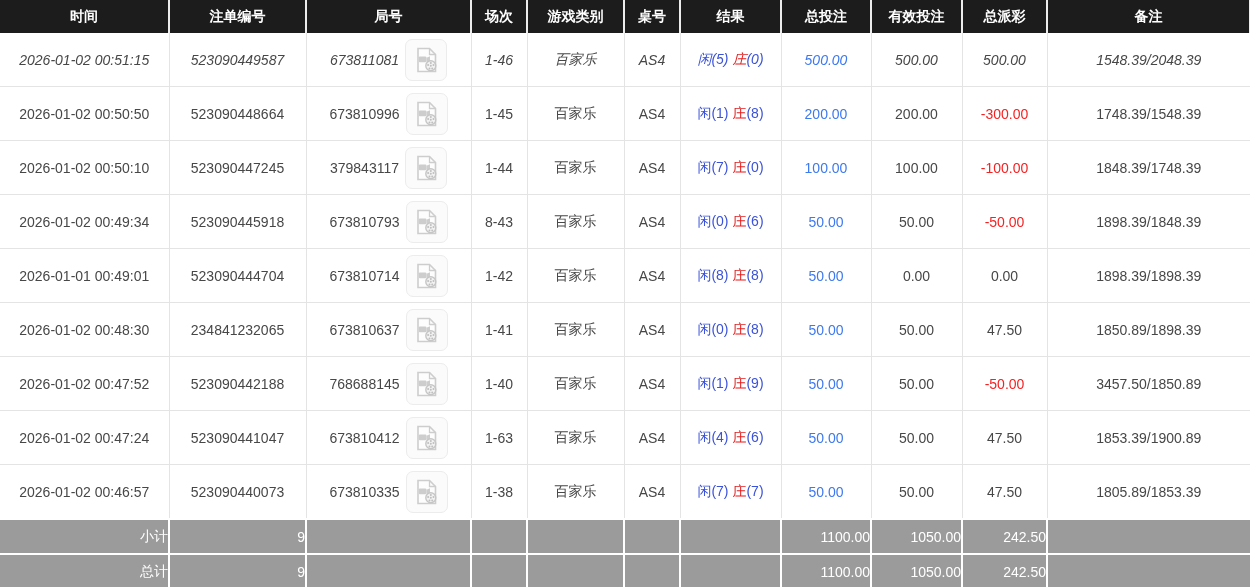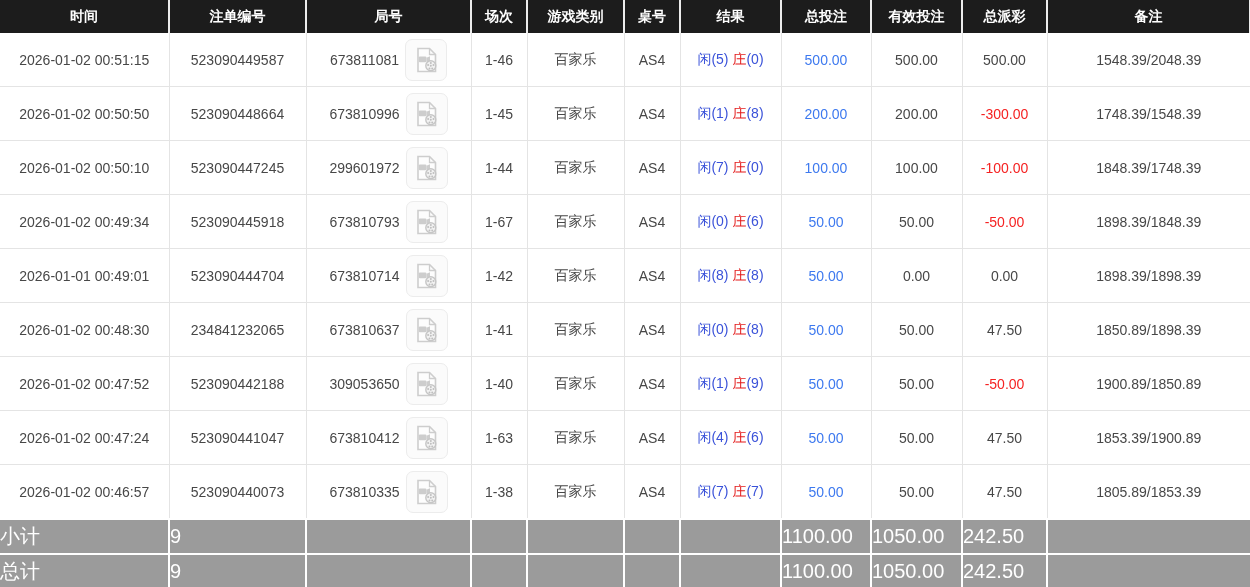--- a/index.html
+++ b/index.html
@@ -28,38 +28,38 @@
   tbody td{
     height:53px;padding:0;
     background:#ffffff;
     border:1px solid var(--row-border);
     font-size:14px;color:var(--body-text);
     text-align:center;vertical-align:middle;
     white-space:nowrap;overflow:hidden;
   }
   tbody td:first-child{border-left:none;}
   tbody td:last-child{border-right:none;}
-  tbody tr:first-child td{border-top:none;}
+  tbody tr:first-child td{border-top:none;font-style:italic;}
   .video-btn{
     display:inline-flex;align-items:center;justify-content:center;
     width:40px;height:40px;margin-left:6px;
     background:#fbfbfb;border:1px solid #ececec;border-radius:7px;
     vertical-align:middle;cursor:pointer;
   }
   .round-num{vertical-align:middle;}
   .res-blue{color:var(--result-blue);}
   .res-red{color:var(--result-red);}
   .amount-blue{color:var(--amount-blue);cursor:pointer;}
   td.negative{color:var(--negative-red);}
   tfoot td{
     height:33px;padding:0;
     background:var(--footer-bg);
     color:var(--footer-text);
     border:2px solid #ffffff;
-    font-size:20px;text-align:left;vertical-align:middle;
+    font-size:14px;text-align:right;vertical-align:middle;
   }
   tfoot td:first-child{border-left:none;}
   tfoot td:last-child{border-right:none;}
   tfoot tr:last-child td{border-bottom:none;}
 </style>
 </head>
 <body>
 
 <div class="screen">
   <table>
@@ -142,21 +142,21 @@
           <td>AS4</td>
           <td><span class="res-blue">闲(1)</span> <span class="res-red">庄</span><span class="res-blue">(8)</span></td>
           <td><span class="amount-blue">200.00</span></td>
           <td>200.00</td>
           <td class="negative">-300.00</td>
           <td>1748.39/1548.39</td>
         </tr>
         <tr class="data-row">
           <td>2026-01-02 00:50:10</td>
           <td>523090447245</td>
-          <td><span class="round-num">299601972</span><span class="video-btn">
+          <td><span class="round-num">379843117</span><span class="video-btn">
   <svg width="25" height="26" viewBox="0 0 25 26" xmlns="http://www.w3.org/2000/svg">
     <path d="M4 1.5 H15.5 L21.5 7.5 V24.5 H4 Z" fill="#fdfdfd" stroke="#cdcdcd" stroke-width="1.6"></path>
     <path d="M15.5 1.5 V7.5 H21.5" fill="none" stroke="#cdcdcd" stroke-width="1.3"></path>
     <rect x="4.8" y="9.6" width="7.6" height="5.6" rx="1" fill="#cdcdcd"></rect>
     <path d="M12.4 10.8 L16 9.2 V16 L12.4 14.4 Z" fill="#cdcdcd"></path>
     <circle cx="16.8" cy="18.8" r="5" fill="#f2f2f2" stroke="#c6c6c6" stroke-width="1.4"></circle>
     <circle cx="16.8" cy="18.8" r="1" fill="#bfbfbf"></circle>
     <circle cx="16.8" cy="15.9" r="1" fill="#bfbfbf"></circle>
     <circle cx="14.1" cy="18" r="1" fill="#bfbfbf"></circle>
     <circle cx="19.5" cy="18" r="1" fill="#bfbfbf"></circle>
@@ -184,21 +184,21 @@
     <path d="M12.4 10.8 L16 9.2 V16 L12.4 14.4 Z" fill="#cdcdcd"></path>
     <circle cx="16.8" cy="18.8" r="5" fill="#f2f2f2" stroke="#c6c6c6" stroke-width="1.4"></circle>
     <circle cx="16.8" cy="18.8" r="1" fill="#bfbfbf"></circle>
     <circle cx="16.8" cy="15.9" r="1" fill="#bfbfbf"></circle>
     <circle cx="14.1" cy="18" r="1" fill="#bfbfbf"></circle>
     <circle cx="19.5" cy="18" r="1" fill="#bfbfbf"></circle>
     <circle cx="15.5" cy="21.4" r="1" fill="#bfbfbf"></circle>
     <circle cx="18.2" cy="21.4" r="1" fill="#bfbfbf"></circle>
   </svg>
 </span></td>
-          <td>1-67</td>
+          <td>8-43</td>
           <td>百家乐</td>
           <td>AS4</td>
           <td><span class="res-blue">闲(0)</span> <span class="res-red">庄</span><span class="res-blue">(6)</span></td>
           <td><span class="amount-blue">50.00</span></td>
           <td>50.00</td>
           <td class="negative">-50.00</td>
           <td>1898.39/1848.39</td>
         </tr>
         <tr class="data-row">
           <td>2026-01-01 00:49:01</td>
@@ -250,21 +250,21 @@
           <td>AS4</td>
           <td><span class="res-blue">闲(0)</span> <span class="res-red">庄</span><span class="res-blue">(8)</span></td>
           <td><span class="amount-blue">50.00</span></td>
           <td>50.00</td>
           <td>47.50</td>
           <td>1850.89/1898.39</td>
         </tr>
         <tr class="data-row">
           <td>2026-01-02 00:47:52</td>
           <td>523090442188</td>
-          <td><span class="round-num">309053650</span><span class="video-btn">
+          <td><span class="round-num">768688145</span><span class="video-btn">
   <svg width="25" height="26" viewBox="0 0 25 26" xmlns="http://www.w3.org/2000/svg">
     <path d="M4 1.5 H15.5 L21.5 7.5 V24.5 H4 Z" fill="#fdfdfd" stroke="#cdcdcd" stroke-width="1.6"></path>
     <path d="M15.5 1.5 V7.5 H21.5" fill="none" stroke="#cdcdcd" stroke-width="1.3"></path>
     <rect x="4.8" y="9.6" width="7.6" height="5.6" rx="1" fill="#cdcdcd"></rect>
     <path d="M12.4 10.8 L16 9.2 V16 L12.4 14.4 Z" fill="#cdcdcd"></path>
     <circle cx="16.8" cy="18.8" r="5" fill="#f2f2f2" stroke="#c6c6c6" stroke-width="1.4"></circle>
     <circle cx="16.8" cy="18.8" r="1" fill="#bfbfbf"></circle>
     <circle cx="16.8" cy="15.9" r="1" fill="#bfbfbf"></circle>
     <circle cx="14.1" cy="18" r="1" fill="#bfbfbf"></circle>
     <circle cx="19.5" cy="18" r="1" fill="#bfbfbf"></circle>
@@ -272,21 +272,21 @@
     <circle cx="18.2" cy="21.4" r="1" fill="#bfbfbf"></circle>
   </svg>
 </span></td>
           <td>1-40</td>
           <td>百家乐</td>
           <td>AS4</td>
           <td><span class="res-blue">闲(1)</span> <span class="res-red">庄</span><span class="res-blue">(9)</span></td>
           <td><span class="amount-blue">50.00</span></td>
           <td>50.00</td>
           <td class="negative">-50.00</td>
-          <td>1900.89/1850.89</td>
+          <td>3457.50/1850.89</td>
         </tr>
         <tr class="data-row">
           <td>2026-01-02 00:47:24</td>
           <td>523090441047</td>
           <td><span class="round-num">673810412</span><span class="video-btn">
   <svg width="25" height="26" viewBox="0 0 25 26" xmlns="http://www.w3.org/2000/svg">
     <path d="M4 1.5 H15.5 L21.5 7.5 V24.5 H4 Z" fill="#fdfdfd" stroke="#cdcdcd" stroke-width="1.6"></path>
     <path d="M15.5 1.5 V7.5 H21.5" fill="none" stroke="#cdcdcd" stroke-width="1.3"></path>
     <rect x="4.8" y="9.6" width="7.6" height="5.6" rx="1" fill="#cdcdcd"></rect>
     <path d="M12.4 10.8 L16 9.2 V16 L12.4 14.4 Z" fill="#cdcdcd"></path>

